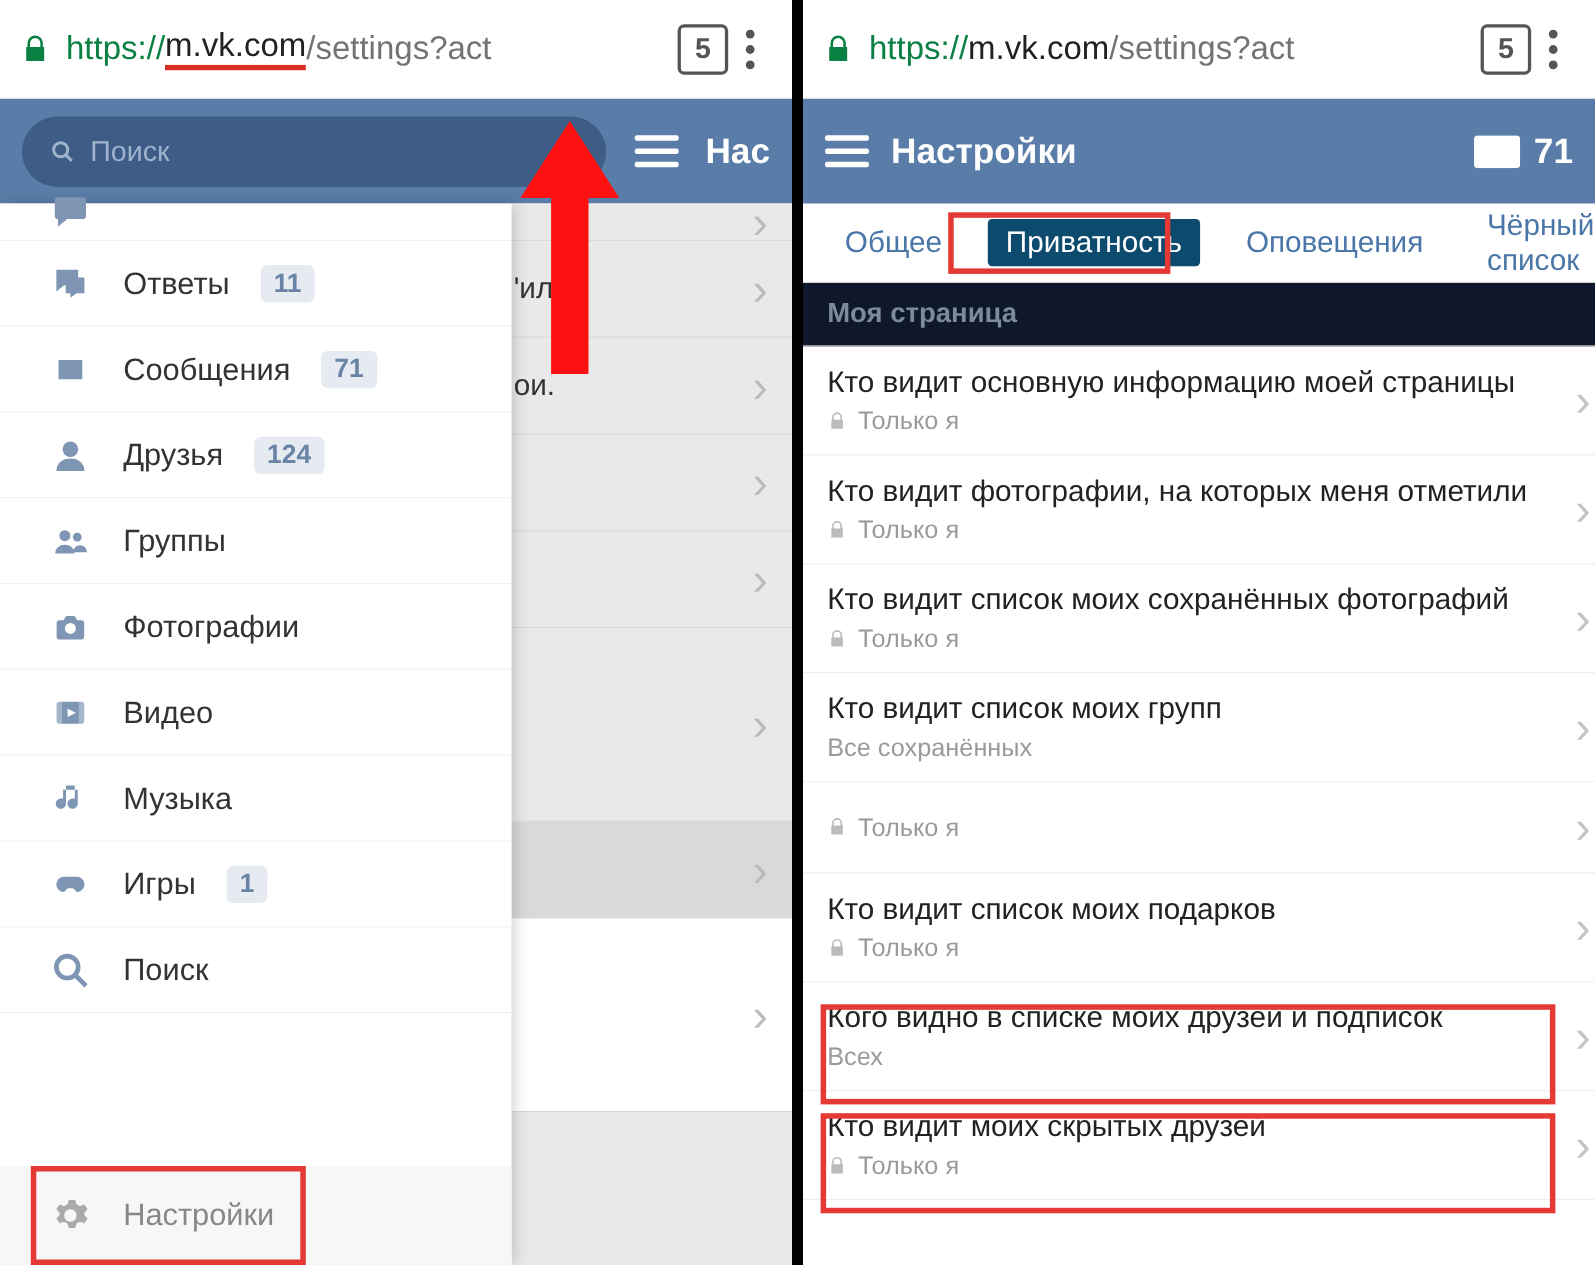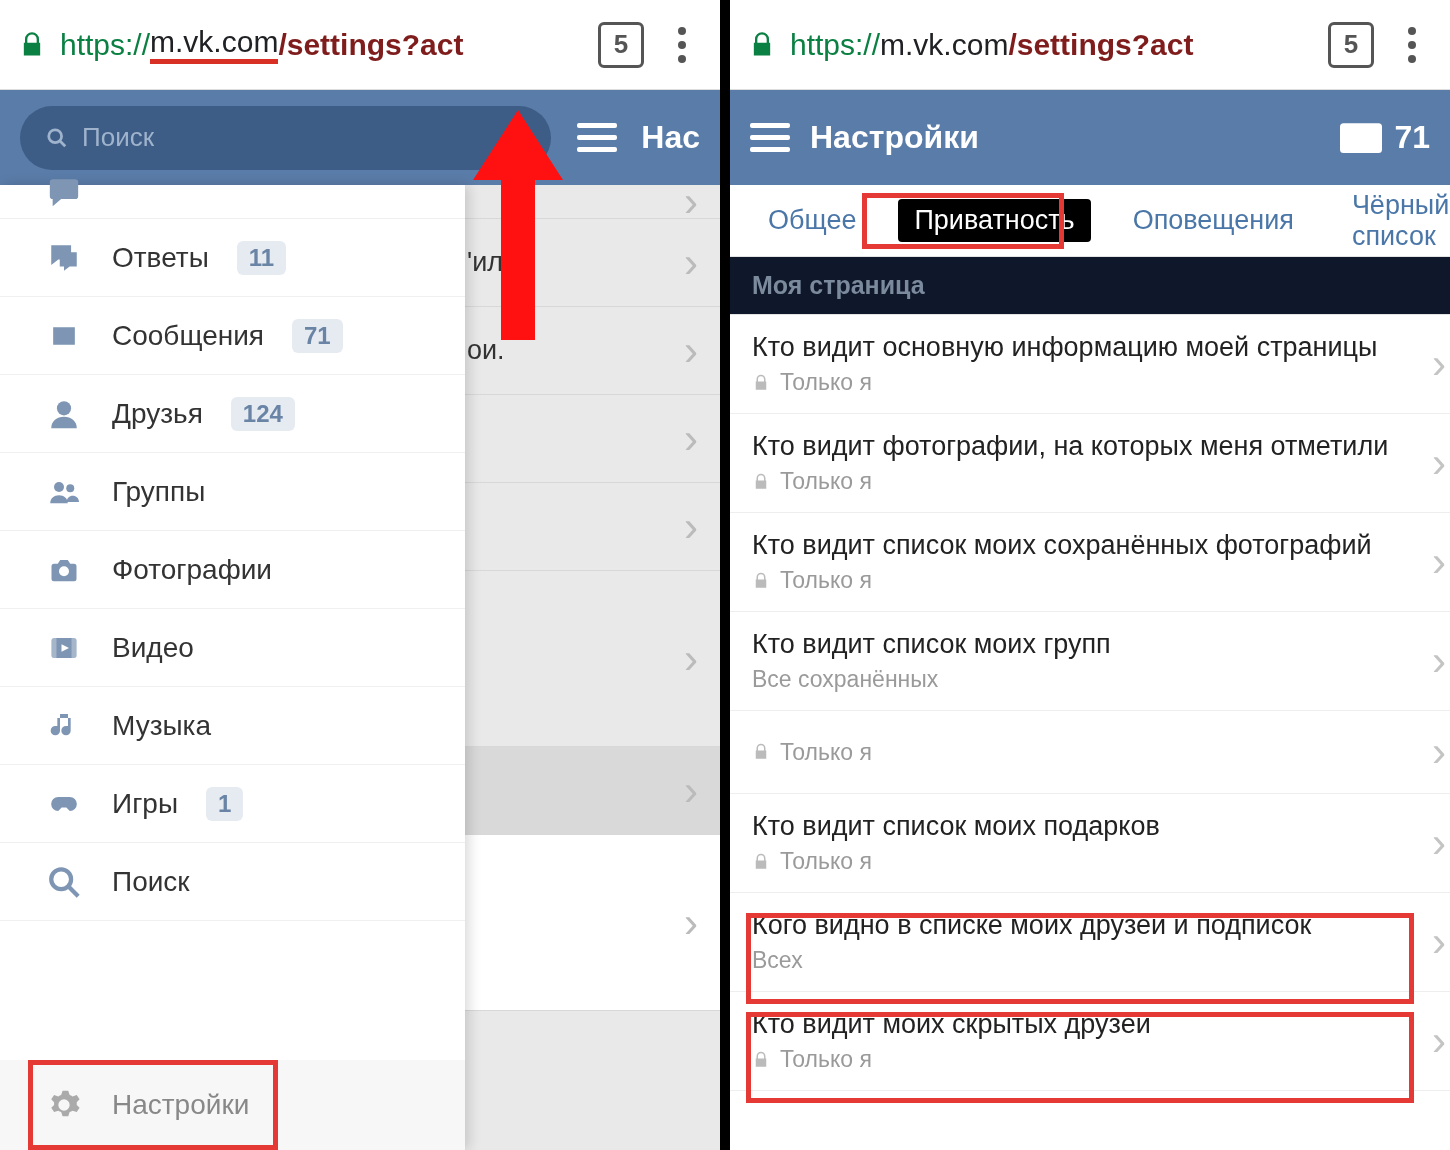--- a/index.html
+++ b/index.html
@@ -18,35 +18,34 @@
   .panel-right { flex: 1; }
 
   
   .chrome {
     height: 90px;
     display: flex;
     align-items: center;
     padding: 0 18px;
     background: #fff;
     border-bottom: 1px solid #ddd;
-    gap: 18px;
   }
   .urlbox {
     flex: 1;
     display: flex;
     align-items: center;
     font-size: 30px;
     white-space: nowrap;
     overflow: hidden;
   }
   .lock-icon-svg { width: 28px; height: 28px; flex-shrink:0; margin-right: 14px; }
   .url-https { color: #0b8043; }
   .url-host { color: #202124; }
   .url-host-underline { border-bottom: 5px solid #d93025; padding-bottom: 0px; }
-  .url-path { color: #7f1d1d; font-weight: bold; }
+  .url-path { color: #737373; }
   .tab-count {
     width: 46px; height: 46px; border: 3px solid #555; border-radius: 6px;
     display: flex; align-items: center; justify-content: center;
     font-size: 26px; font-weight: 600; color: #555; flex-shrink:0;
   }
   .kebab { width: 40px; display:flex; flex-direction:column; gap:6px; align-items:center; flex-shrink:0; }
   .kebab span { width:8px; height:8px; background:#555; border-radius:50%; }
 
   
   .vk-header {
@@ -103,21 +102,21 @@
   .red-box { position:absolute; border:5px solid #e53935; pointer-events:none; z-index:50; }
 
   .bg-rows { position:absolute; left:465px; right:0; top:0; bottom:0; background:#e9e9e9; }
   .bg-row { height:88px; border-bottom:1px solid #d8d8d8; display:flex; align-items:center; justify-content:flex-end; padding-right:22px; }
   .bg-row.tall { height:176px;}
   .chev-right { color:#bbb; font-size:42px; }
 
   
   .tabs { display:flex; align-items:center; gap:26px; padding: 0 22px; height:72px; border-bottom:1px solid #e4e4e4; }
   .tab { color:#4a76a8; font-size:27px; padding:6px 16px; border-radius:4px; }
-  .tab.active { background:#000000; color:#fff; }
+  .tab.active { background:#0c4a6e; color:#fff; }
 
   .section-head { background:#0f172a; color:#7b8a9c; padding:14px 22px; font-size:25px; font-weight:600; border-bottom:1px solid #e4e4e4; }
 
   .privacy-row { display:flex; align-items:center; padding:17px 4px 17px 22px; border-bottom:1px solid #eee; gap:18px; }
   .pr-main { flex:1; }
   .pr-title { color:#222; font-size:27px; margin-bottom:6px; }
   .pr-sub { color:#9a9a9a; font-size:23px; display:flex; align-items:center; gap:10px;}
   .pr-lock { width:18px; height:18px; }
   .pr-chev { color:#c4c4c4; font-size:42px; }
 

